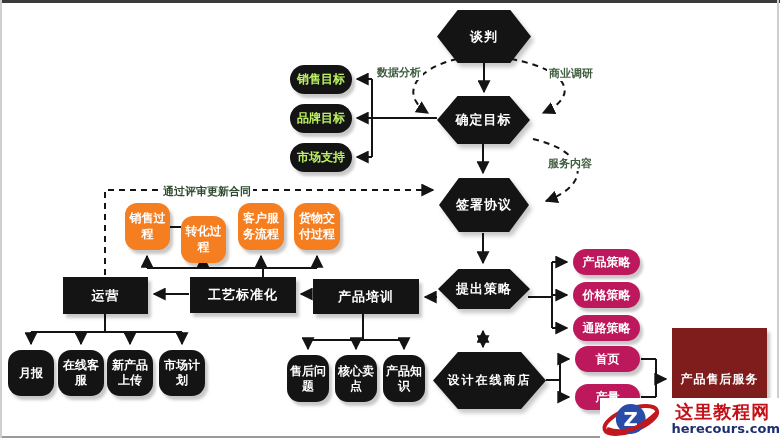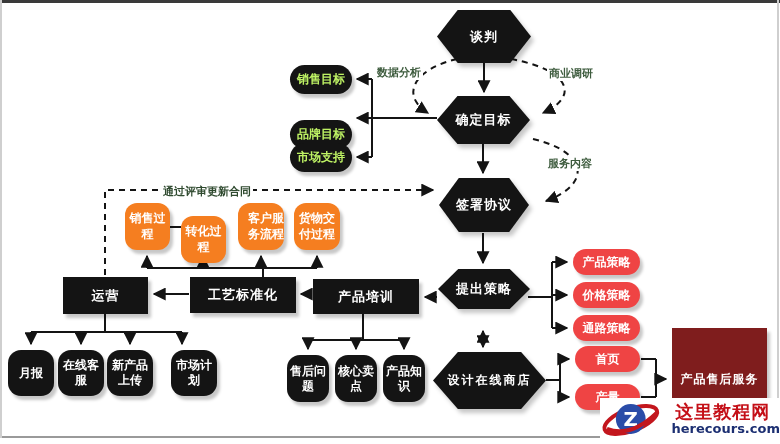--- a/index.html
+++ b/index.html
@@ -18,21 +18,21 @@
     letter-spacing:1px;display:flex;align-items:center;justify-content:center;
     clip-path:polygon(22% 0,78% 0,100% 50%,78% 100%,22% 100%,0 50%);}
   .blackbox{background:#141414;color:#fff;font-weight:bold;font-size:13px;letter-spacing:1px;
     display:flex;align-items:center;justify-content:center;box-shadow:3px 4px 3px rgba(0,0,0,.22);}
   .pill{background:#141414;color:#bef264;font-weight:bold;font-size:12px;border-radius:15px;
     display:flex;align-items:center;justify-content:center;box-shadow:3px 4px 3px rgba(0,0,0,.22);}
   .sq{background:#141414;color:#fff;font-weight:bold;font-size:12px;border-radius:13px;line-height:1.25;
     display:flex;align-items:center;justify-content:center;text-align:center;box-shadow:3px 4px 3px rgba(0,0,0,.22);}
   .orange{background:#f57e20;color:#fff;font-weight:bold;font-size:12px;border-radius:12px;line-height:1.3;
     display:flex;align-items:center;justify-content:center;text-align:center;box-shadow:3px 4px 3px rgba(0,0,0,.22);}
-  .orangepill{background:#ef4444;color:#fff;font-weight:bold;font-size:12px;border-radius:13px;
+  .orangepill{background:#be185d;color:#fff;font-weight:bold;font-size:12px;border-radius:13px;
     display:flex;align-items:center;justify-content:center;box-shadow:3px 4px 3px rgba(0,0,0,.22);}
   .glabel{position:absolute;z-index:3;color:#3e5c3e;font-weight:bold;font-size:11px;background:#fff;
     padding:0 2px;white-space:nowrap;}
   .bigbox{background:#7f1d1d;color:#fff;font-weight:bold;font-size:12px;letter-spacing:1px;
     display:flex;align-items:flex-end;justify-content:center;padding-bottom:14px;
     box-shadow:3px 4px 3px rgba(0,0,0,.22);}
   .watermark{position:absolute;left:600px;top:398px;width:180px;height:43px;background:#fff;z-index:5;
     display:flex;align-items:center;}
   .wm-text{display:flex;flex-direction:column;justify-content:center;margin-left:4px;align-items:center;}
   .wm-name{color:#c40f17;font-weight:bold;font-size:18px;letter-spacing:1px;line-height:1.1;}
@@ -127,49 +127,49 @@
     <div class="hex">签署协议</div>
   </div>
   <div class="hexwrap" style="left:438px;top:269px;width:92px;height:40px;">
     <div class="hex">提出策略</div>
   </div>
   <div class="hexwrap" style="left:433px;top:352px;width:113px;height:57px;">
     <div class="hex" style="font-size:12px;letter-spacing:2px;">设计在线商店</div>
   </div>
 
   <div class="node pill" style="left:290px;top:65px;width:62px;height:29px;">销售目标</div>
-  <div class="node pill" style="left:290px;top:120px;width:62px;height:29px;">品牌目标</div>
+  <div class="node pill" style="left:290px;top:104px;width:62px;height:29px;">品牌目标</div>
   <div class="node pill" style="left:290px;top:143px;width:62px;height:29px;">市场支持</div>
 
   <div class="glabel" style="left:375px;top:65px;">数据分析</div>
   <div class="glabel" style="left:547px;top:66px;">商业调研</div>
   <div class="glabel" style="left:546px;top:156px;">服务内容</div>
   <div class="glabel" style="left:161px;top:184px;color:#2f4a2f;">通过评审更新合同</div>
 
   <div class="node orange" style="left:125px;top:203px;width:45px;height:47px;">销售过程</div>
   <div class="node orange" style="left:181px;top:216px;width:45px;height:47px;">转化过程</div>
-  <div class="node orange" style="left:238px;top:203px;width:46px;height:47px;text-align:right;">客户服务流程</div>
+  <div class="node orange" style="left:238px;top:203px;width:46px;height:47px;">客户服务流程</div>
   <div class="node orange" style="left:294px;top:203px;width:46px;height:47px;">货物交付过程</div>
 
   <div class="node blackbox" style="left:63px;top:277px;width:85px;height:37px;">运营</div>
   <div class="node blackbox" style="left:190px;top:277px;width:106px;height:36px;">工艺标准化</div>
   <div class="node blackbox" style="left:313px;top:279px;width:106px;height:35px;">产品培训</div>
 
   <div class="node orangepill" style="left:573px;top:249px;width:67px;height:26px;">产品策略</div>
   <div class="node orangepill" style="left:573px;top:282px;width:67px;height:26px;">价格策略</div>
   <div class="node orangepill" style="left:573px;top:315px;width:67px;height:26px;">通路策略</div>
   <div class="node orangepill" style="left:575px;top:346px;width:65px;height:26px;">首页</div>
   <div class="node orangepill" style="left:575px;top:384px;width:65px;height:26px;">产量</div>
 
   <div class="node bigbox" style="left:672px;top:328px;width:95px;height:74px;">产品售后服务</div>
 
   <div class="node sq" style="left:8px;top:350px;width:46px;height:46px;">月报</div>
   <div class="node sq" style="left:58px;top:350px;width:46px;height:46px;">在线客服</div>
   <div class="node sq" style="left:107px;top:350px;width:46px;height:46px;">新产品上传</div>
-  <div class="node sq" style="left:159px;top:350px;width:46px;height:46px;margin-left:12px;">市场计划</div>
+  <div class="node sq" style="left:159px;top:350px;width:46px;height:46px;">市场计划</div>
 
   <div class="node sq" style="left:287px;top:355px;width:42px;height:47px;">售后问题</div>
   <div class="node sq" style="left:335px;top:355px;width:42px;height:47px;">核心卖点</div>
   <div class="node sq" style="left:383px;top:355px;width:42px;height:47px;">产品知识</div>
 
   <div class="watermark">
     <svg width="62" height="43" viewBox="0 0 62 43">
       <ellipse cx="31" cy="22" rx="28" ry="11" fill="none" stroke="#c3161d" stroke-width="4" transform="rotate(-20 31 22)"></ellipse>
       <circle cx="31" cy="21" r="15" fill="#2a4ca8"></circle>
       <text x="31" y="28" text-anchor="middle" font-size="20" font-weight="bold" fill="#ffffff" font-family="DejaVu Sans, sans-serif">Z</text>

